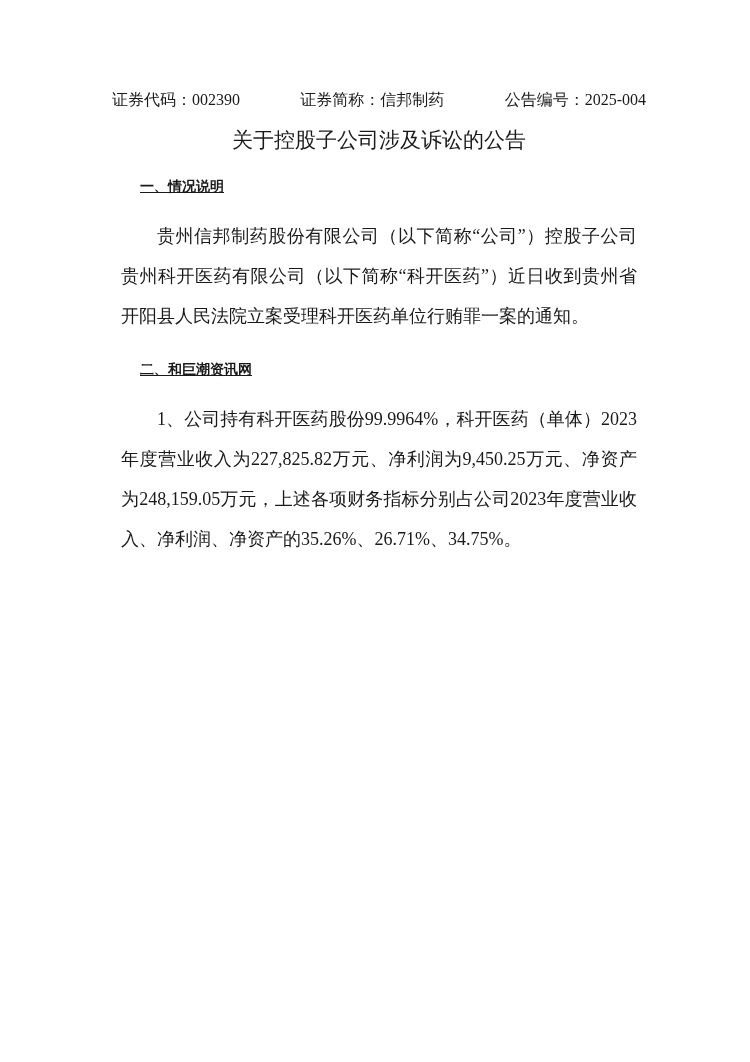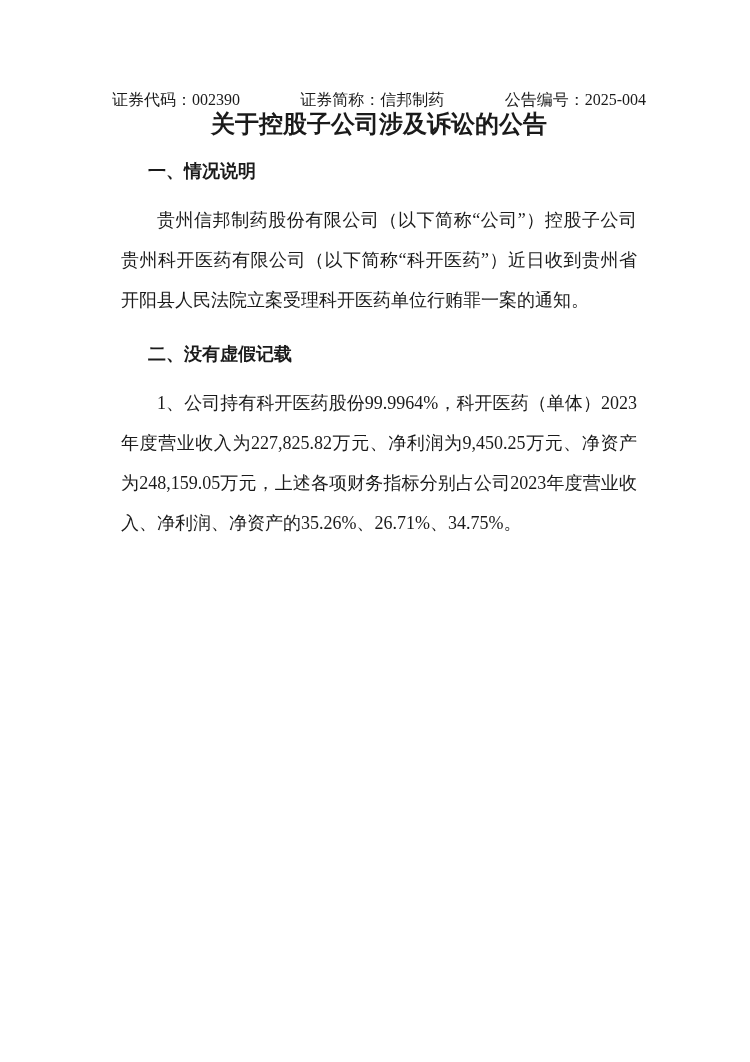--- a/index.html
+++ b/index.html
@@ -30,38 +30,40 @@
   }
   .doc-title {
     text-align: center;
     font-weight: bold;
     font-size: 20px;
     line-height: 26px;
     margin-top: 28px;
   }
   .doc-subtitle {
     text-align: center;
-    font-weight: bold;
-    font-size: 24px;
+    font-weight: normal;
+    font-size: 21px;
     line-height: 26px;
+    margin-top: 16px;
   }
   .disclaimer {
     margin-top: 28px;
     font-weight: bold;
     font-size: 18px;
     line-height: 40px;
     text-indent: 2em;
     text-align: justify;
   }
   .section-heading {
     margin-top: 14px;
     font-weight: bold;
-    font-size: 18px;
+    font-size: 14px;
     line-height: 40px;
     text-indent: 2em;
+    text-decoration: underline;
   }
   .para {
     margin: 9px;
     font-size: 18px;
     line-height: 40px;
     text-indent: 2em;
     text-align: justify;
   }
 </style>
 </head>
@@ -77,17 +79,17 @@
 
   <div class="doc-subtitle">关于控股子公司涉及诉讼的公告</div>
 
 
   <div>
     <div class="section-heading">一、情况说明</div>
     <p class="para">贵州信邦制药股份有限公司（以下简称“公司”）控股子公司贵州科开医药有限公司（以下简称“科开医药”）近日收到贵州省开阳县人民法院立案受理科开医药单位行贿罪一案的通知。</p>
   </div>
 
   <div>
-    <div class="section-heading">二、没有虚假记载</div>
+    <div class="section-heading">二、和巨潮资讯网</div>
     <p class="para">1、公司持有科开医药股份99.9964%，科开医药（单体）2023年度营业收入为227,825.82万元、净利润为9,450.25万元、净资产为248,159.05万元，上述各项财务指标分别占公司2023年度营业收入、净利润、净资产的35.26%、26.71%、34.75%。</p>
   </div>
 
 </div>
 
 </body></html>

